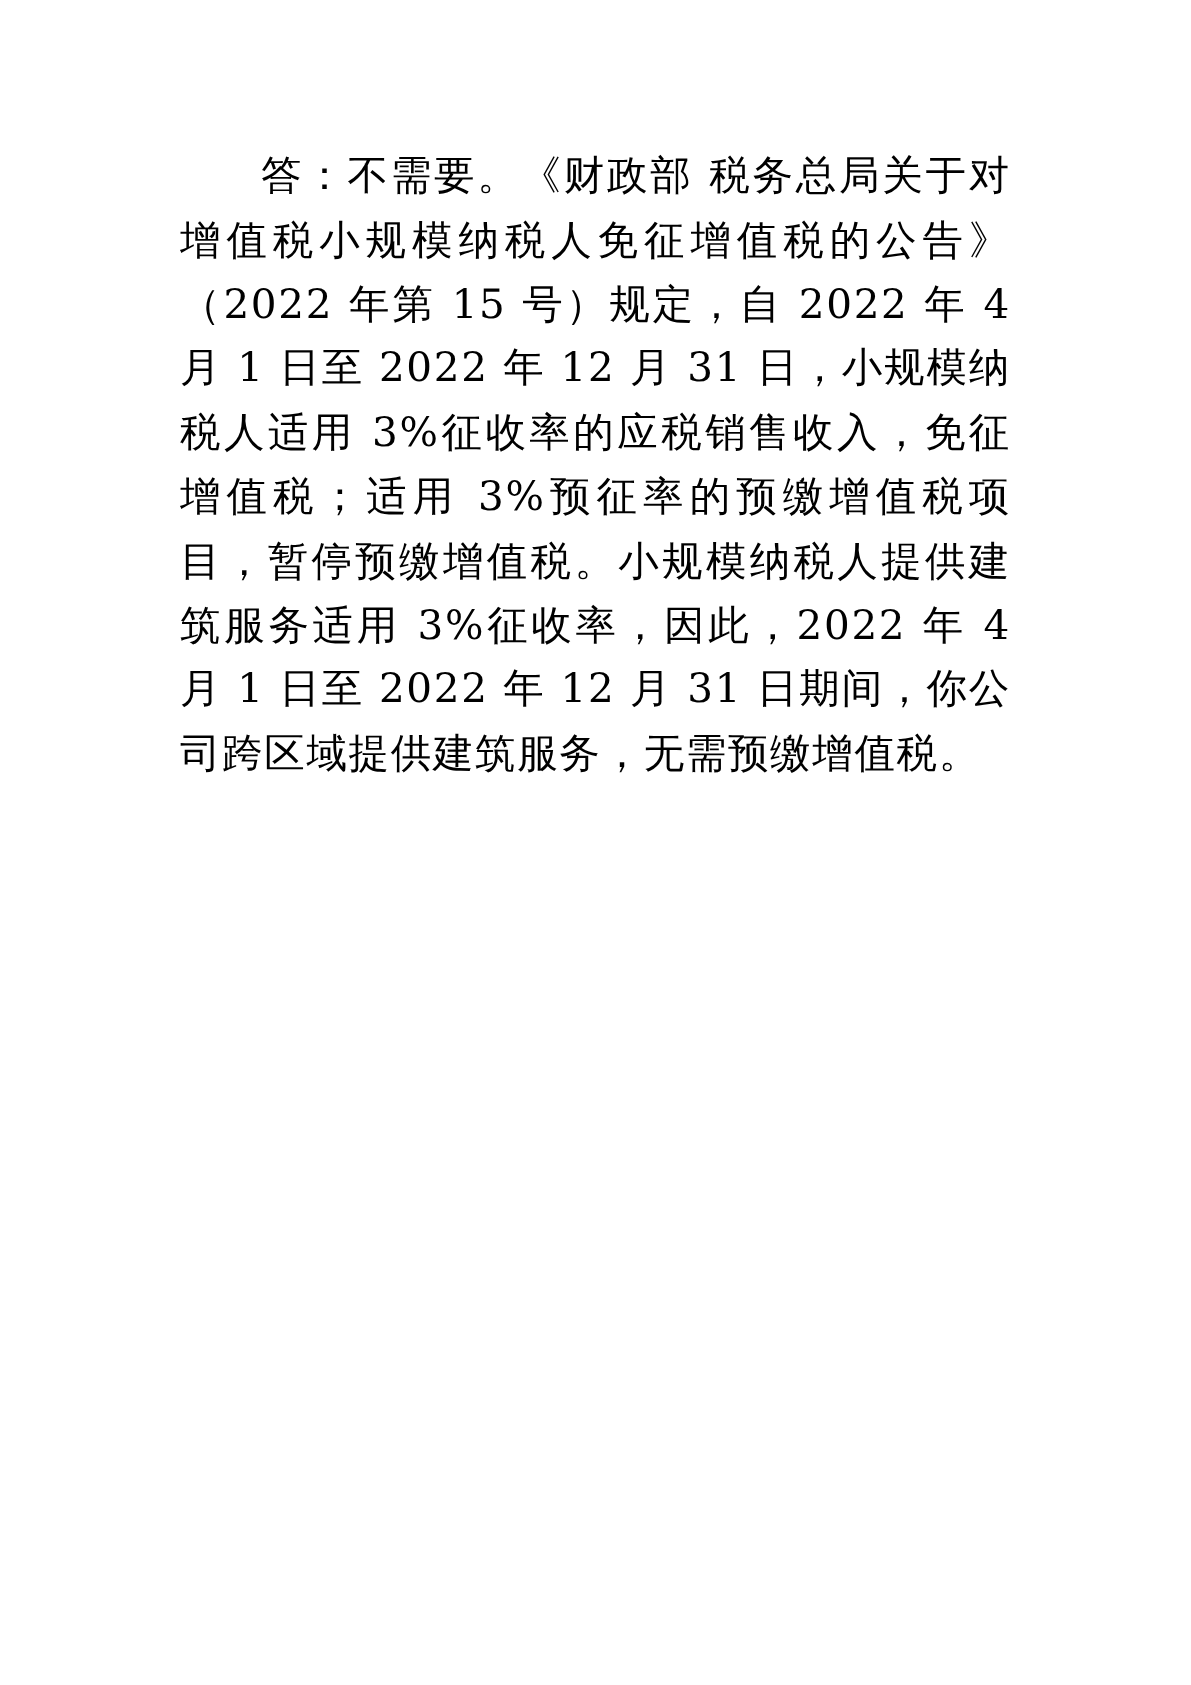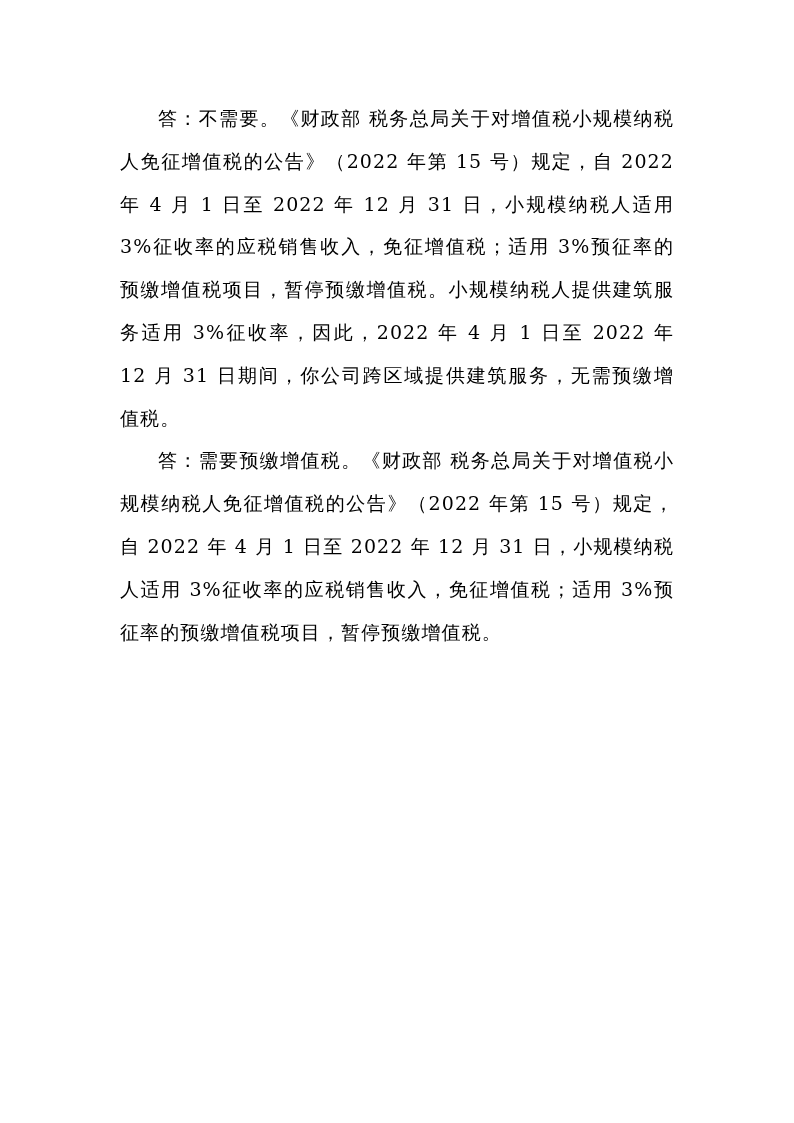--- a/index.html
+++ b/index.html
@@ -13,31 +13,30 @@
       position: relative;
       overflow: hidden;
     }
     .page {
       position: absolute;
       left: 120px;
       top: 97px;
       width: 554px;
       color: #000000;
       font-family: "DejaVu Serif", "Liberation Serif", serif;
-      font-size: 19px;
+      font-size: 27px;
       line-height: 42.8px;
       letter-spacing: 1.1px;
     }
     .para {
       margin: 0;
       text-indent: 2em;
       text-align: justify;
       text-align-last: left;
     }
   </style>
 </head>
 <body>
 
 <div class="page">
   <p class="para">答：不需要。《财政部 税务总局关于对增值税小规模纳税人免征增值税的公告》（2022 年第 15 号）规定，自 2022 年 4 月 1 日至 2022 年 12 月 31 日，小规模纳税人适用 3%征收率的应税销售收入，免征增值税；适用 3%预征率的预缴增值税项目，暂停预缴增值税。小规模纳税人提供建筑服务适用 3%征收率，因此，2022 年 4 月 1 日至 2022 年 12 月 31 日期间，你公司跨区域提供建筑服务，无需预缴增值税。</p>
-  <p class="para">答：需要预缴增值税。《财政部 税务总局关于对增值税小规模纳税人免征增值税的公告》（2022 年第 15 号）规定，自 2022 年 4 月 1 日至 2022 年 12 月 31 日，小规模纳税人适用 3%征收率的应税销售收入，免征增值税；适用 3%预征率的预缴增值税项目，暂停预缴增值税。</p>
 
 </div>
 
 </body></html>

